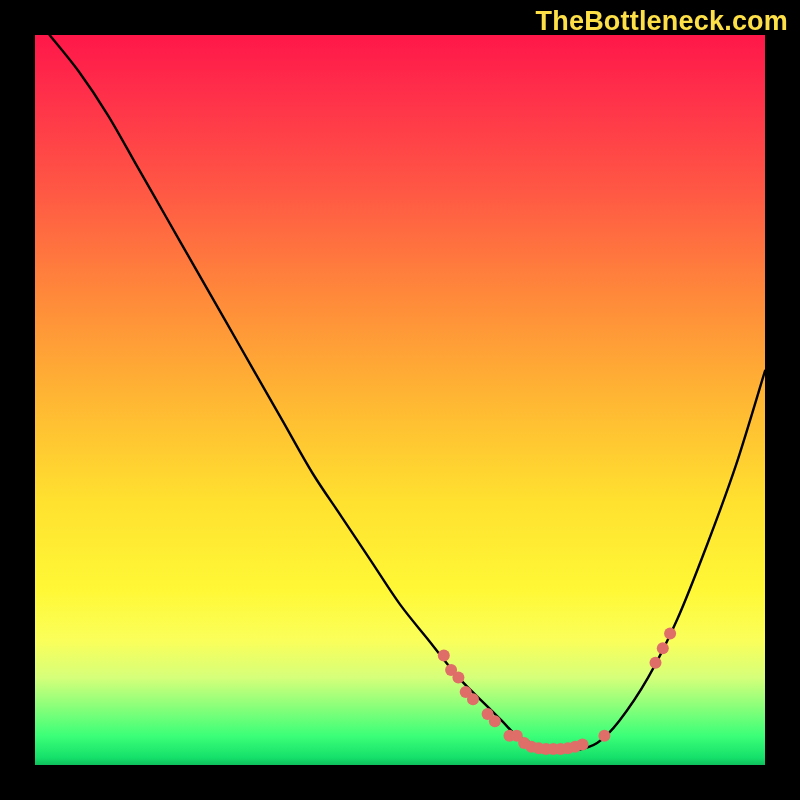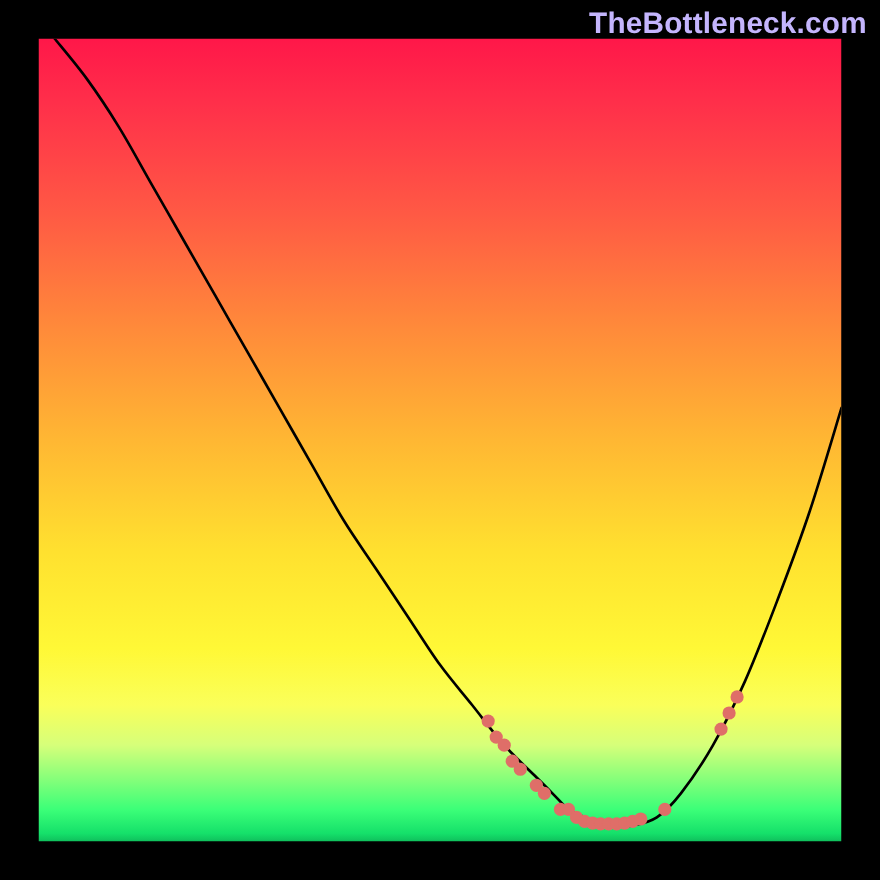--- a/index.html
+++ b/index.html
@@ -14,21 +14,21 @@
   .frame {
     position: relative;
     width: 800px;
     height: 800px;
     background: #000000;
   }
   .watermark {
     position: absolute;
     top: 6px;
     right: 12px;
-    color: #c4b5fd;
+    color: #fde047;
     font-size: 27px;
     font-weight: 600;
     letter-spacing: 0.2px;
     z-index: 10;
     text-align: right;
   }
   .plot-area {
     position: absolute;
     left: 35px;
     top: 35px;

